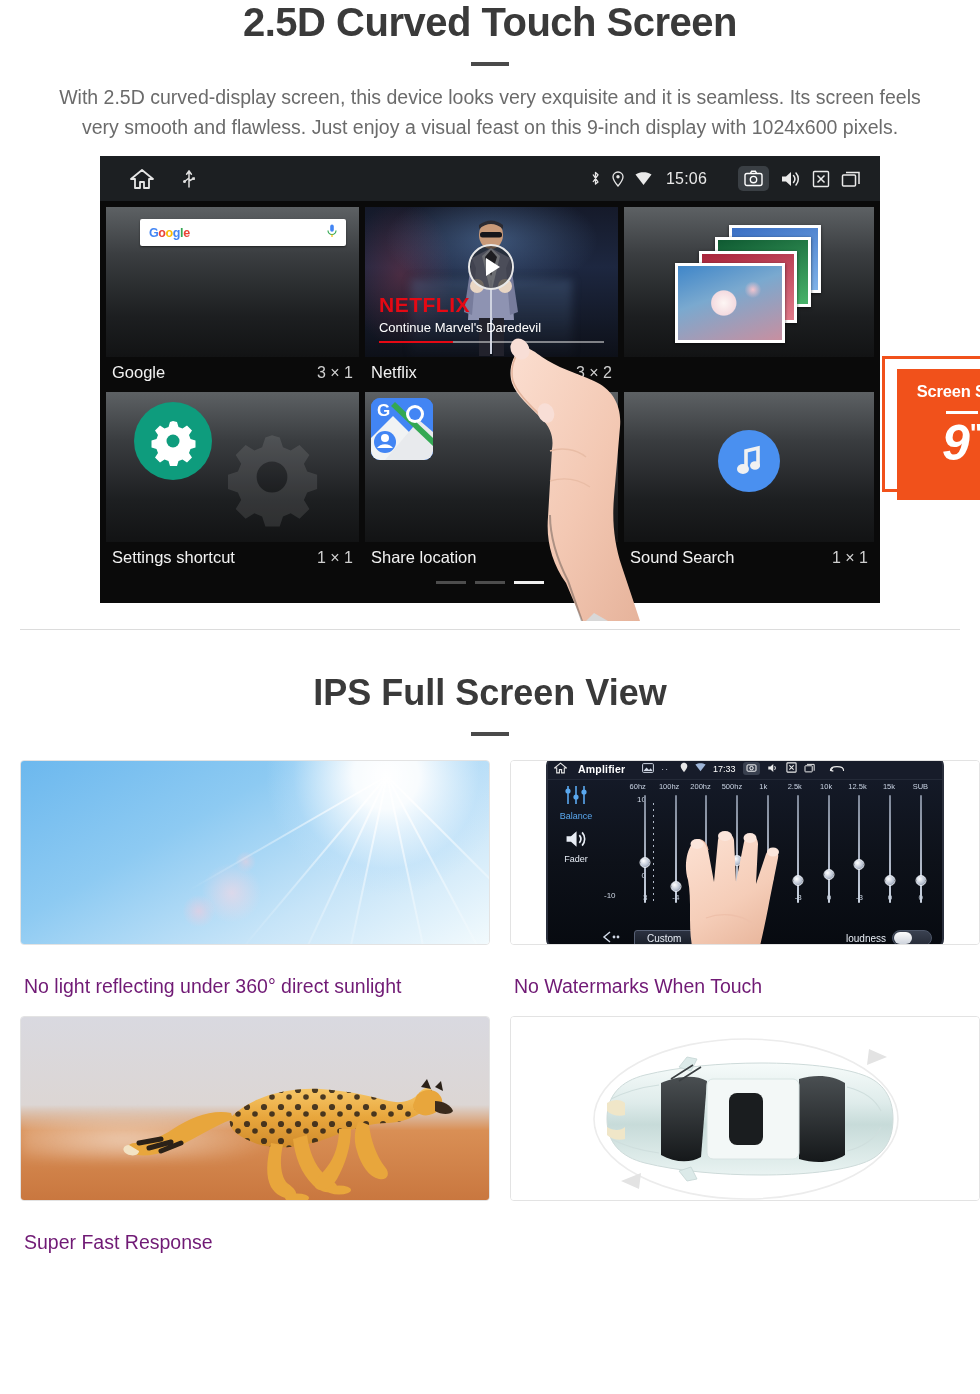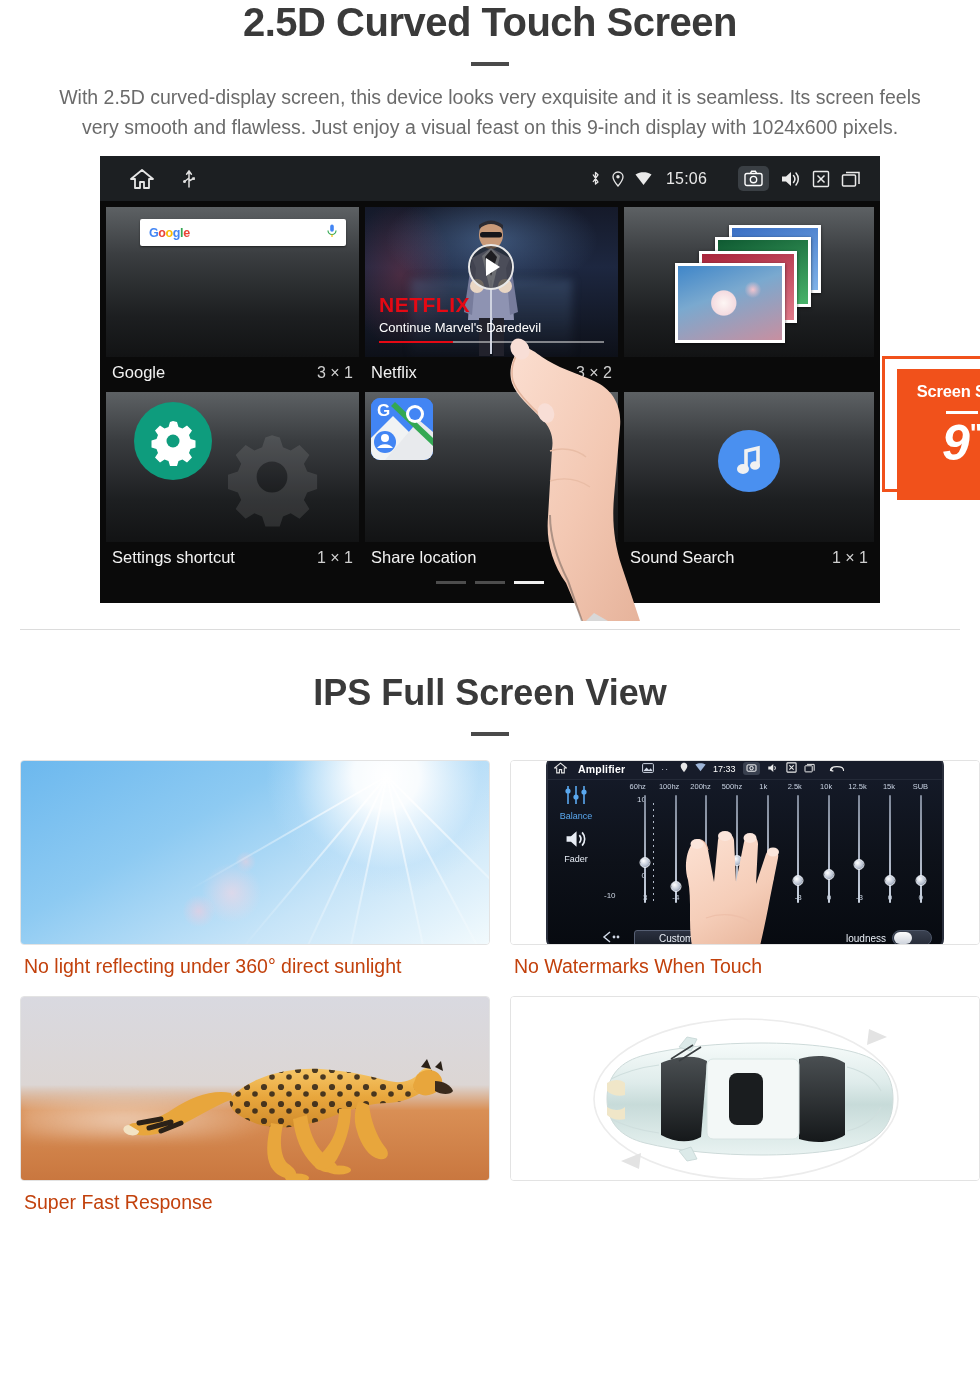--- a/index.html
+++ b/index.html
@@ -186,21 +186,21 @@
   }
   .grid2 {
     display: grid; grid-template-columns: 470px 470px;
     gap: 0 20px; width: 940px; margin: 24px auto 0;
   }
   .cardcell { }
   .cardimg {
     width: 470px; height: 185px; border: 1px solid #e3e3e3; border-radius: 4px;
     overflow: hidden; position: relative; background: #fff;
   }
-  .cardcap { font-size: 19.5px; color: #c2410c; padding: 10px 0 18px 4px; }
+  .cardcap { font-size: 19.5px; color: #701a75; padding: 30px 0 18px 4px; }
 
   
   .sky {
     position: absolute; inset: 0;
     background:
       radial-gradient(circle 150px at 78% 8%, #ffffff 0%, rgba(255,255,255,.92) 22%, rgba(190,225,250,.35) 62%, rgba(0,0,0,0) 80%),
       radial-gradient(circle 40px at 45% 72%, rgba(255,215,225,.55), rgba(0,0,0,0) 75%),
       radial-gradient(circle 22px at 38% 82%, rgba(255,200,215,.5), rgba(0,0,0,0) 75%),
       radial-gradient(circle 14px at 48% 55%, rgba(255,205,215,.45), rgba(0,0,0,0) 75%),
       linear-gradient(150deg, #6cb8ee 0%, #8dcaf2 35%, #c6e4f8 68%, #f2fafd 100%);
@@ -243,21 +243,21 @@
   }
   .eq-axis { position: absolute; left: 0; top: 2px; width: 26px; height: 112px; }
   .eq-axis .ax-lab { position: absolute; right: 10px; color: #cfd7e4; font-size: 8px; }
   .eq-axis .ax-line { position: absolute; right: 2px; top: 6px; bottom: 6px; width: 1px; background: repeating-linear-gradient(180deg,#aeb7c6 0 2px, transparent 2px 6px); }
   .eq-vals { display: flex; margin-left: 28px; margin-top: 2px; }
   .eq-vals span { flex: 1; text-align: center; color: #c6d0de; font-size: 8px; }
   .amp-bottom { position: absolute; left: 54px; right: 10px; bottom: 4px; display: flex; align-items: center; }
   .custom-btn {
     background: linear-gradient(180deg,#2b3140,#191e28);
     border: 1px solid #576074; border-radius: 3px; color: #e8edf5;
-    font-size: 10px; padding: 2px 24px; margin-left: 14px; text-align: center;
+    font-size: 10px; padding: 2px 12px; margin-left: 14px; text-align: center;
   }
   .loud { margin-left: auto; display: flex; align-items: center; gap: 6px; color: #e8edf5; font-size: 10px; }
   .toggle { width: 40px; height: 16px; border-radius: 8px; background: linear-gradient(180deg,#3a4150,#262c38); position: relative; border: 1px solid #4d5668; }
   .toggle i { position: absolute; left: 1px; top: 1px; width: 18px; height: 12px; border-radius: 6px; background: linear-gradient(180deg,#fdfdfd,#cfd4dd); }
   .amp-hand { position: absolute; left: 118px; top: 48px; }
 
   
   .cheetah { position: absolute; inset: 0;
     background: linear-gradient(180deg,#d9d9e0 0%, #dcd6d4 48%, #d98f55 62%, #c9773f 100%); }
   .ch-dust { position: absolute; left: 0; bottom: 22%; width: 55%; height: 28%;

